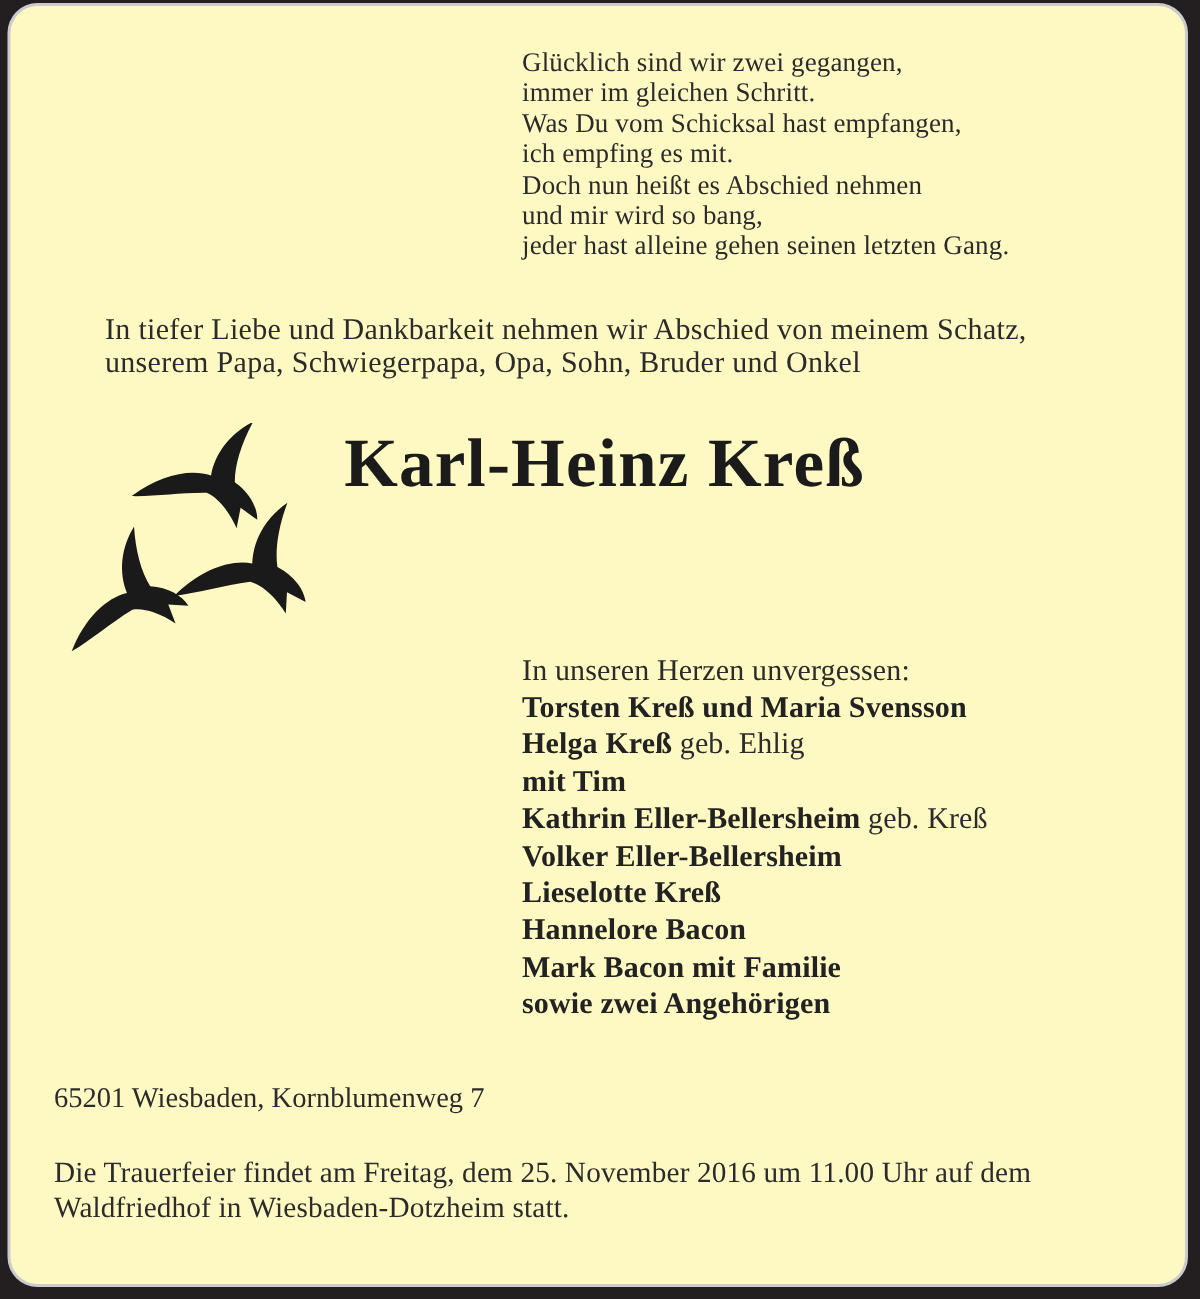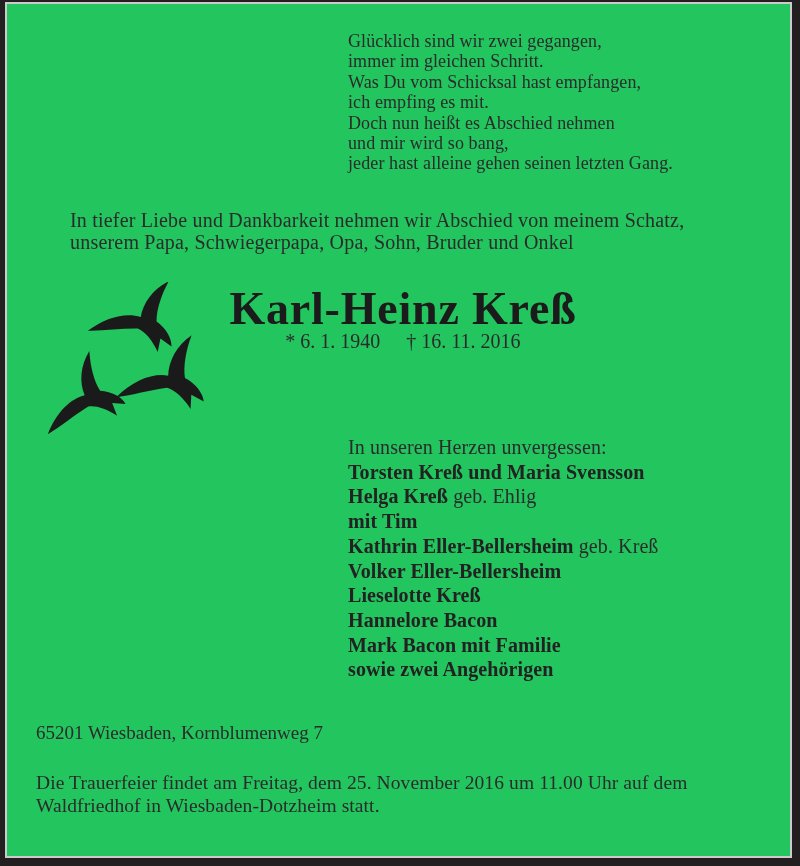--- a/index.html
+++ b/index.html
@@ -7,23 +7,24 @@
     width: 800px;
     height: 866px;
     background: #231f20;
     position: relative;
     font-family: "Liberation Serif", "DejaVu Serif", serif;
     overflow: hidden;
   }
   .sheet {
     position: absolute;
     left: 7px; top: 4px; right: 10px; bottom: 10px;
-    background: #22c55e;
+    background: #fef9c3;
     box-shadow: 0 0 0 2px #cbcbcd;
     color: #282828;
+    border-radius: 18px;
   }
   .abs { position: absolute; }
 
   .poem {
     left: 341px; top: 27px;
     font-size: 18px;
     line-height: 20.4px;
     letter-spacing: 0.1px;
     color: #2b2b2b;
     white-space: nowrap;
@@ -117,24 +118,20 @@
            C 18 20, 12 11, 5 7
            C -12 5, -28 6, -44 4 Z" fill="#1a1a1a"></path>
     </defs>
     <use href="#bird" xlink:href="#bird" transform="translate(97,40) rotate(-6) scale(1.02)"></use>
     <use href="#bird" xlink:href="#bird" transform="translate(45,122) rotate(-38) scale(1.0)"></use>
     <use href="#bird" xlink:href="#bird" transform="translate(125,100) rotate(-14) scale(1.05)"></use>
   </svg>
 
   <div class="abs deceased-name">Karl-Heinz Kreß</div>
 
-  <div class="abs dates">
-    <span>* 6. 1. 1940</span>
-    <span>† 16. 11. 2016</span>
-  </div>
 
   <div class="abs memorial">
     <div>In unseren Herzen unvergessen:</div>
     <div><span class="bold">Torsten Kreß und Maria Svensson</span><span></span></div>
     <div><span class="bold">Helga Kreß</span><span> geb. Ehlig</span></div>
     <div><span class="bold">mit Tim</span><span></span></div>
     <div><span class="bold">Kathrin Eller-Bellersheim</span><span> geb. Kreß</span></div>
     <div><span class="bold">Volker Eller-Bellersheim</span><span></span></div>
     <div><span class="bold">Lieselotte Kreß</span><span></span></div>
     <div><span class="bold">Hannelore Bacon</span><span></span></div>

